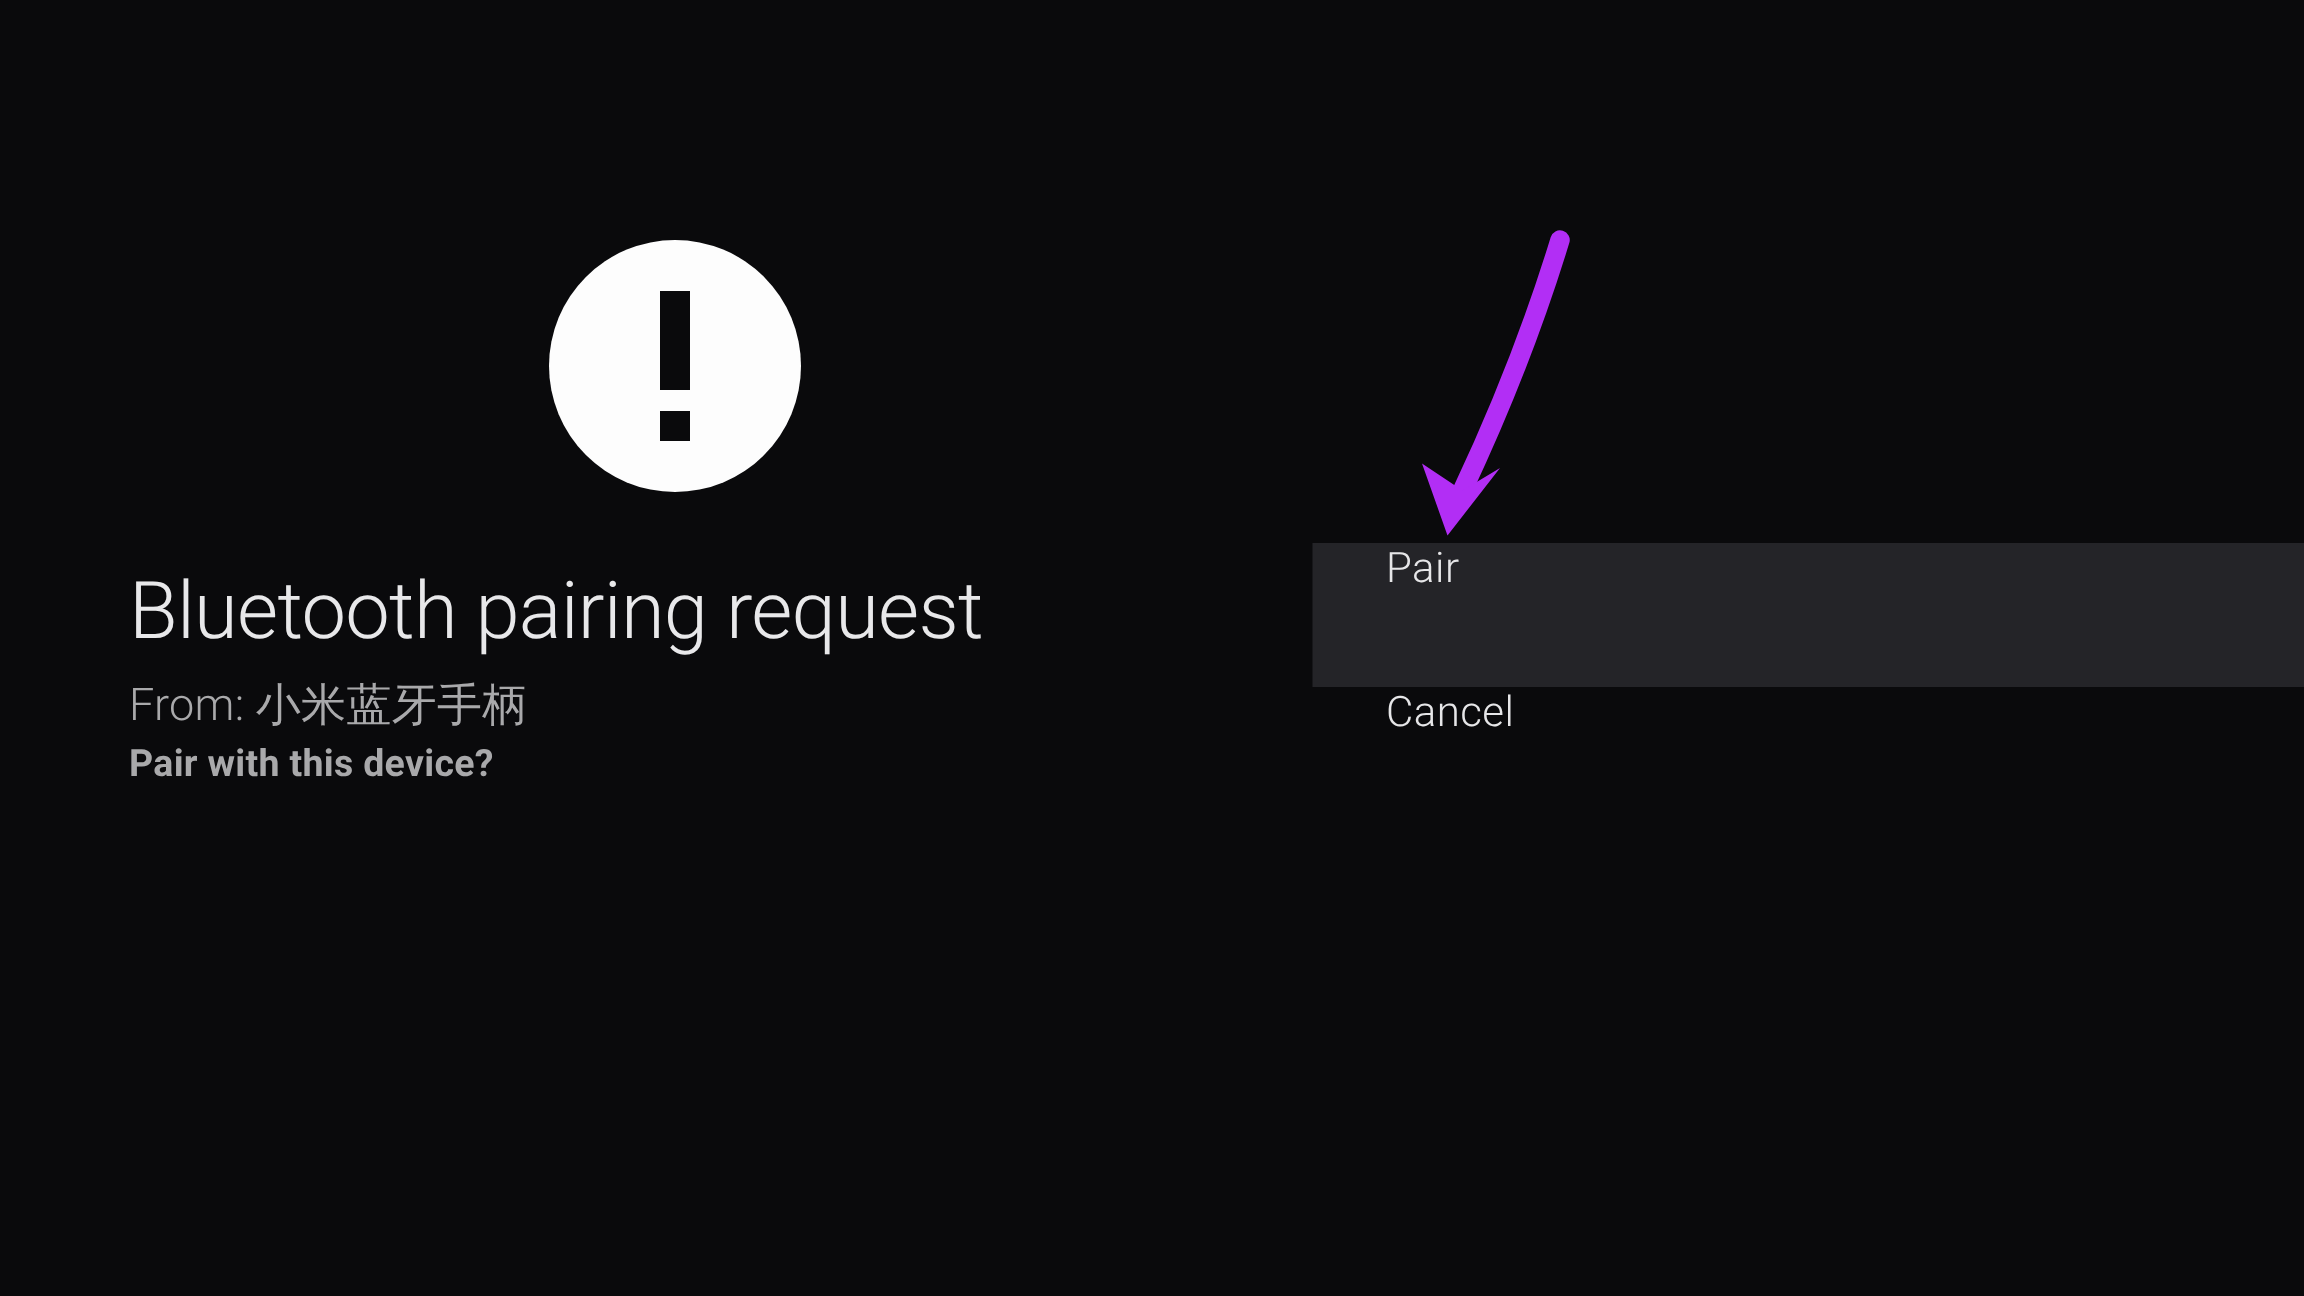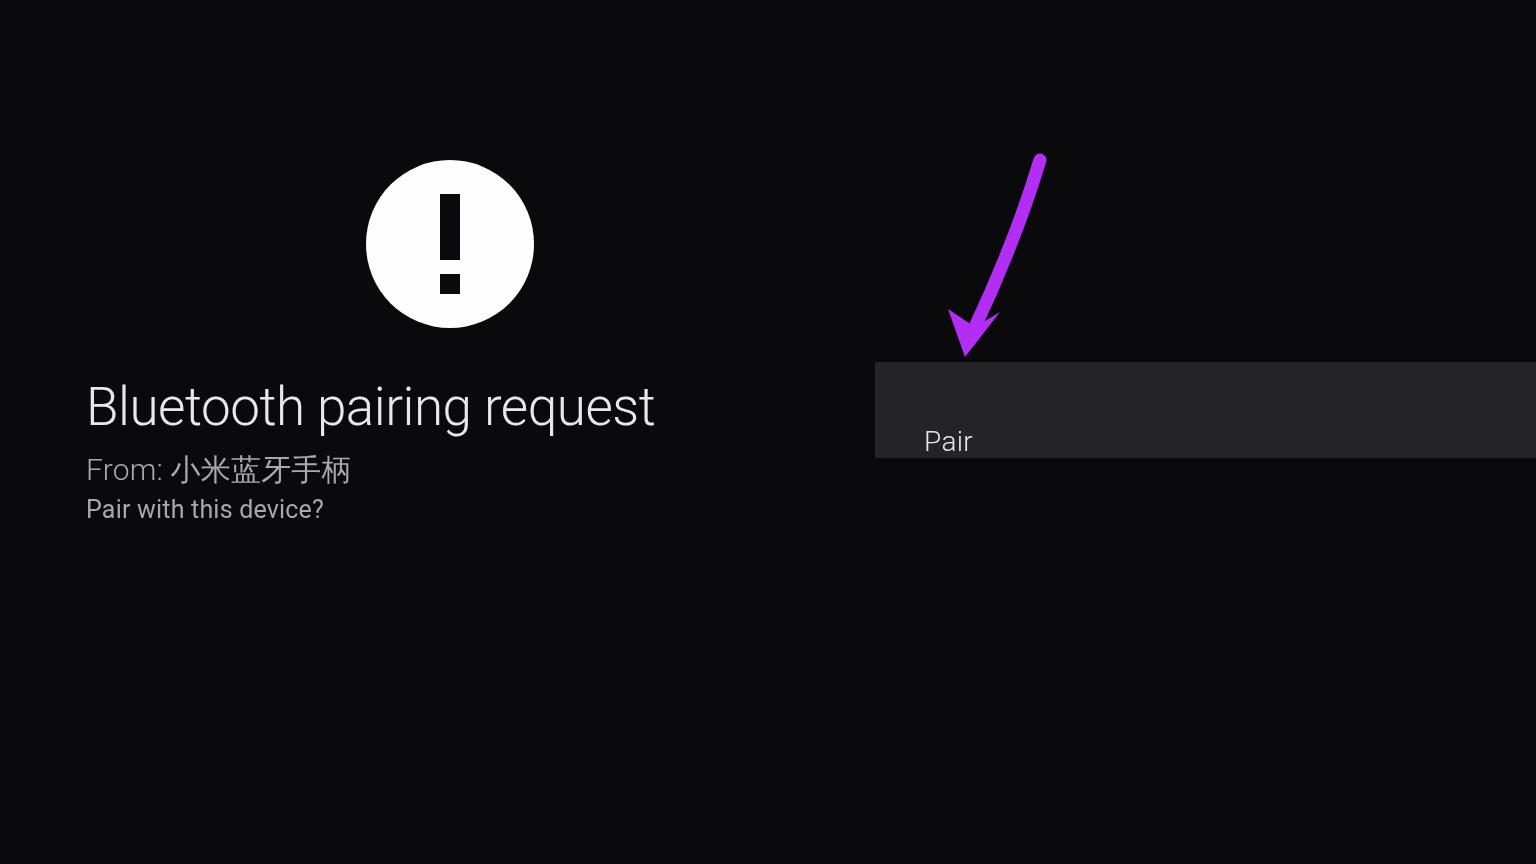--- a/index.html
+++ b/index.html
@@ -67,37 +67,37 @@
     .subtitle-1 {
       font-size: 30px;
       font-weight: 300;
       color: #a9a9ab;
       margin-top: 14px;
       letter-spacing: 0.2px;
     }
 
     .subtitle-2 {
       font-size: 25px;
-      font-weight: 400;
+      font-weight: 700;
       color: #a9a9ab;
       margin-top: 4px;
       letter-spacing: 0.2px;
     }
 
     .right-panel {
       position: absolute;
       right: 0;
       top: 362px;
       width: 661px;
     }
 
     .option {
       height: 96px;
       display: flex;
-      align-items: flex-end;
+      align-items: flex-start;
       padding-left: 49px;
       font-size: 28px;
       font-weight: 300;
       color: #e6e6e8;
       cursor: pointer;
       letter-spacing: 0.3px;
     }
 
     .option.selected {
       background: #242428;
@@ -122,20 +122,23 @@
   </div>
   <h1 class="title">Bluetooth pairing request</h1>
   <div class="subtitle-1">From: 小米蓝牙手柄</div>
   <div class="subtitle-2">Pair with this device?</div>
 </div>
 
 <div class="right-panel">
   <div class="option selected">
     <span>Pair</span>
   </div>
+  <div class="option">
+    <span>Cancel</span>
+  </div>
 </div>
 
 <svg class="arrow-annotation" width="160" height="250">
   <defs>
     <linearGradient id="arrowGrad" x1="0%" y1="0%" x2="0%" y2="100%">
       <stop offset="0%" stop-color="#b22ef5"></stop>
       <stop offset="100%" stop-color="#b22ef5"></stop>
     </linearGradient>
   </defs>
   <path d="M 120 8 Q 95 90 55 175" stroke="#b22ef5" stroke-width="13" fill="none" stroke-linecap="round"></path>

